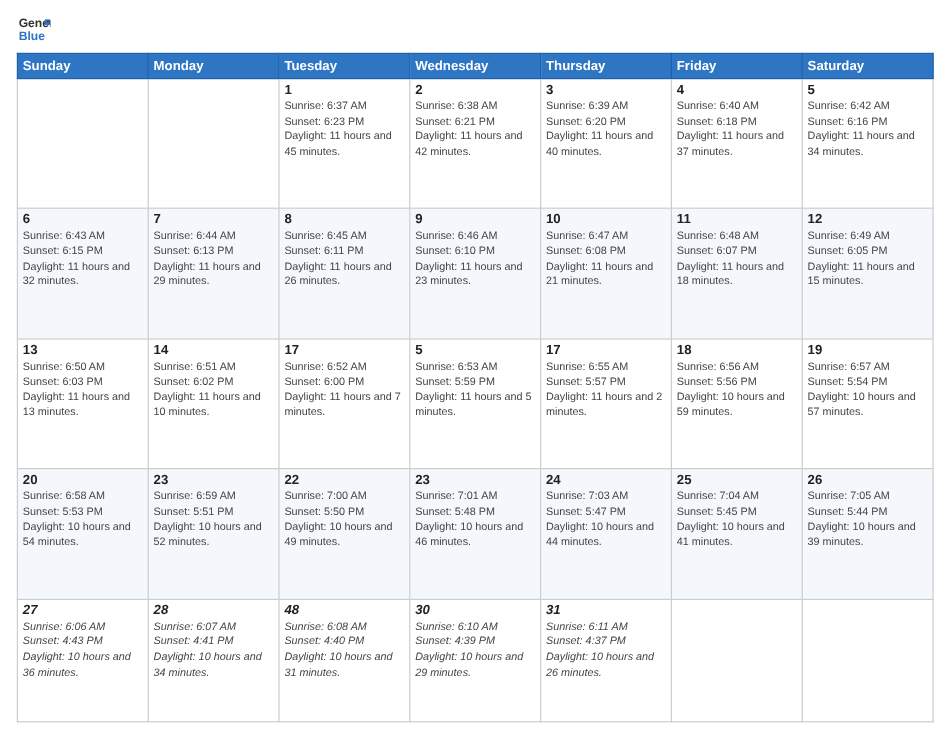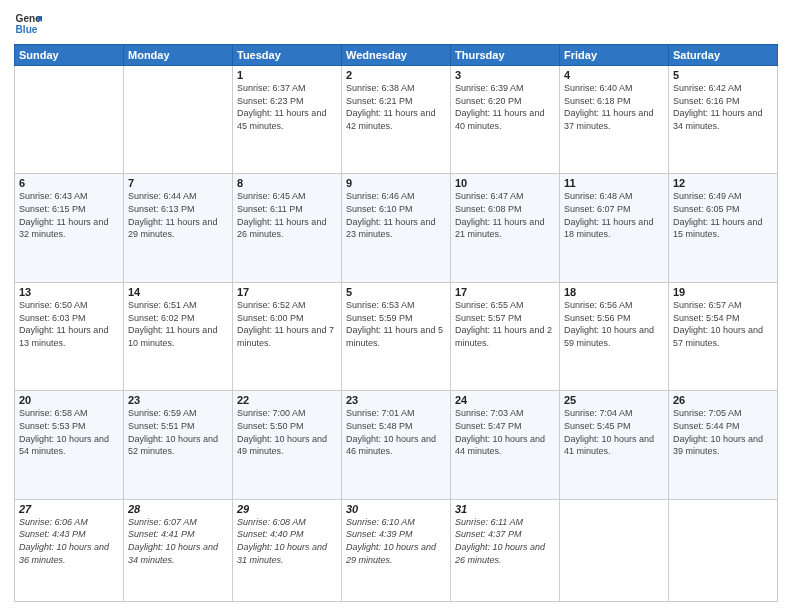--- a/index.html
+++ b/index.html
@@ -243,21 +243,21 @@
         <tr class="normal-row">
           <td>
             <div class="day-number">27</div>
             <div class="day-detail">Sunrise: 6:06 AM<br>Sunset: 4:43 PM<br>Daylight: 10 hours and 36 minutes.</div>
           </td>
           <td>
             <div class="day-number">28</div>
             <div class="day-detail">Sunrise: 6:07 AM<br>Sunset: 4:41 PM<br>Daylight: 10 hours and 34 minutes.</div>
           </td>
           <td>
-            <div class="day-number">29</div>
+            <div class="day-number">48</div>
             <div class="day-detail">Sunrise: 6:08 AM<br>Sunset: 4:40 PM<br>Daylight: 10 hours and 31 minutes.</div>
           </td>
           <td>
             <div class="day-number">30</div>
             <div class="day-detail">Sunrise: 6:10 AM<br>Sunset: 4:39 PM<br>Daylight: 10 hours and 29 minutes.</div>
           </td>
           <td>
             <div class="day-number">31</div>
             <div class="day-detail">Sunrise: 6:11 AM<br>Sunset: 4:37 PM<br>Daylight: 10 hours and 26 minutes.</div>
           </td>

